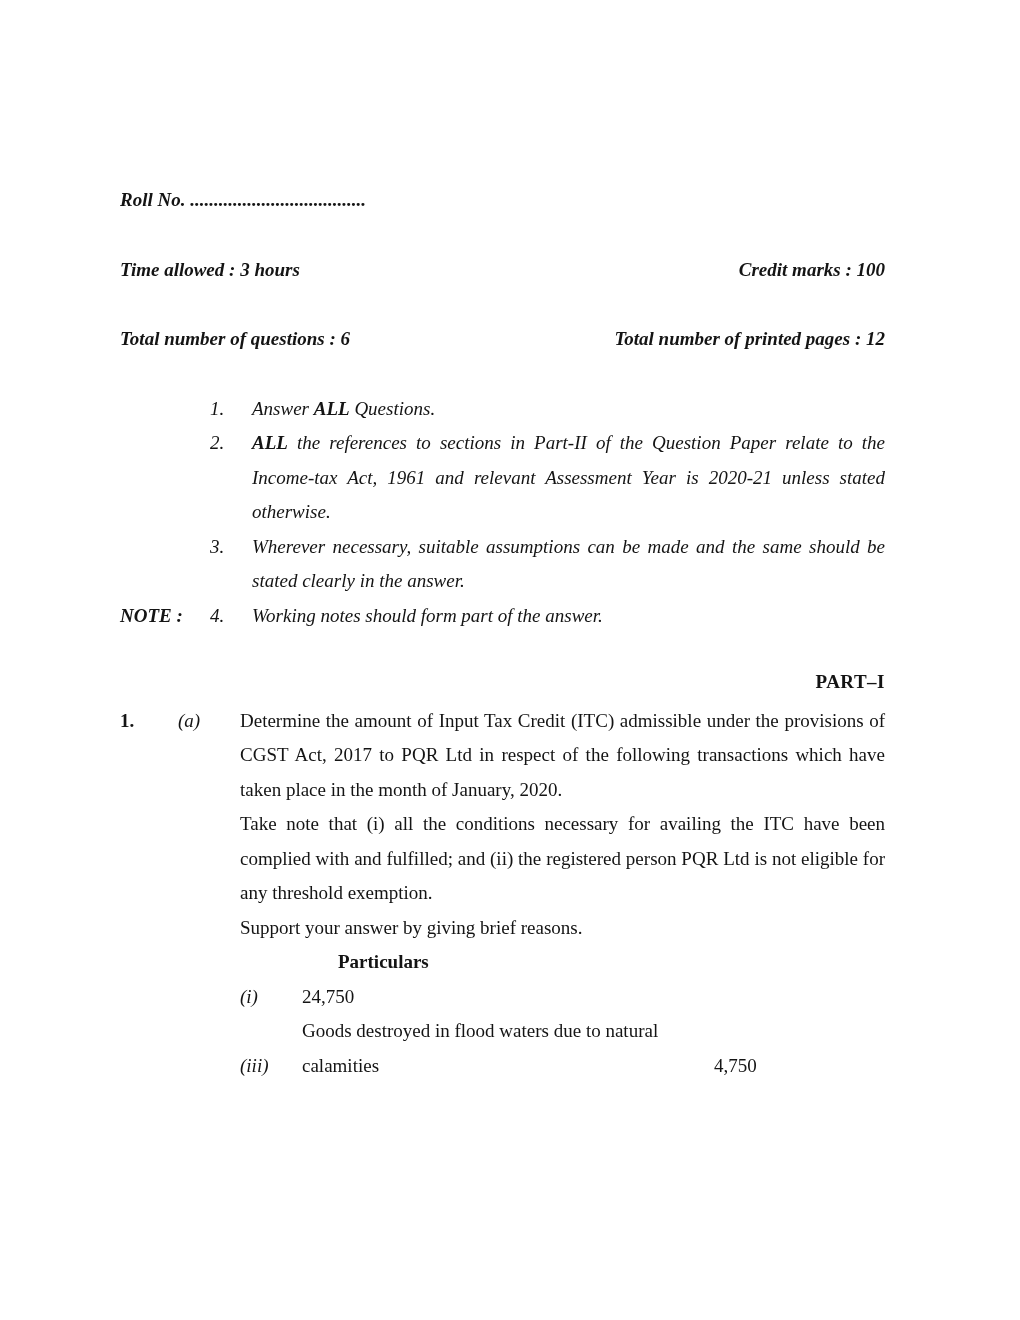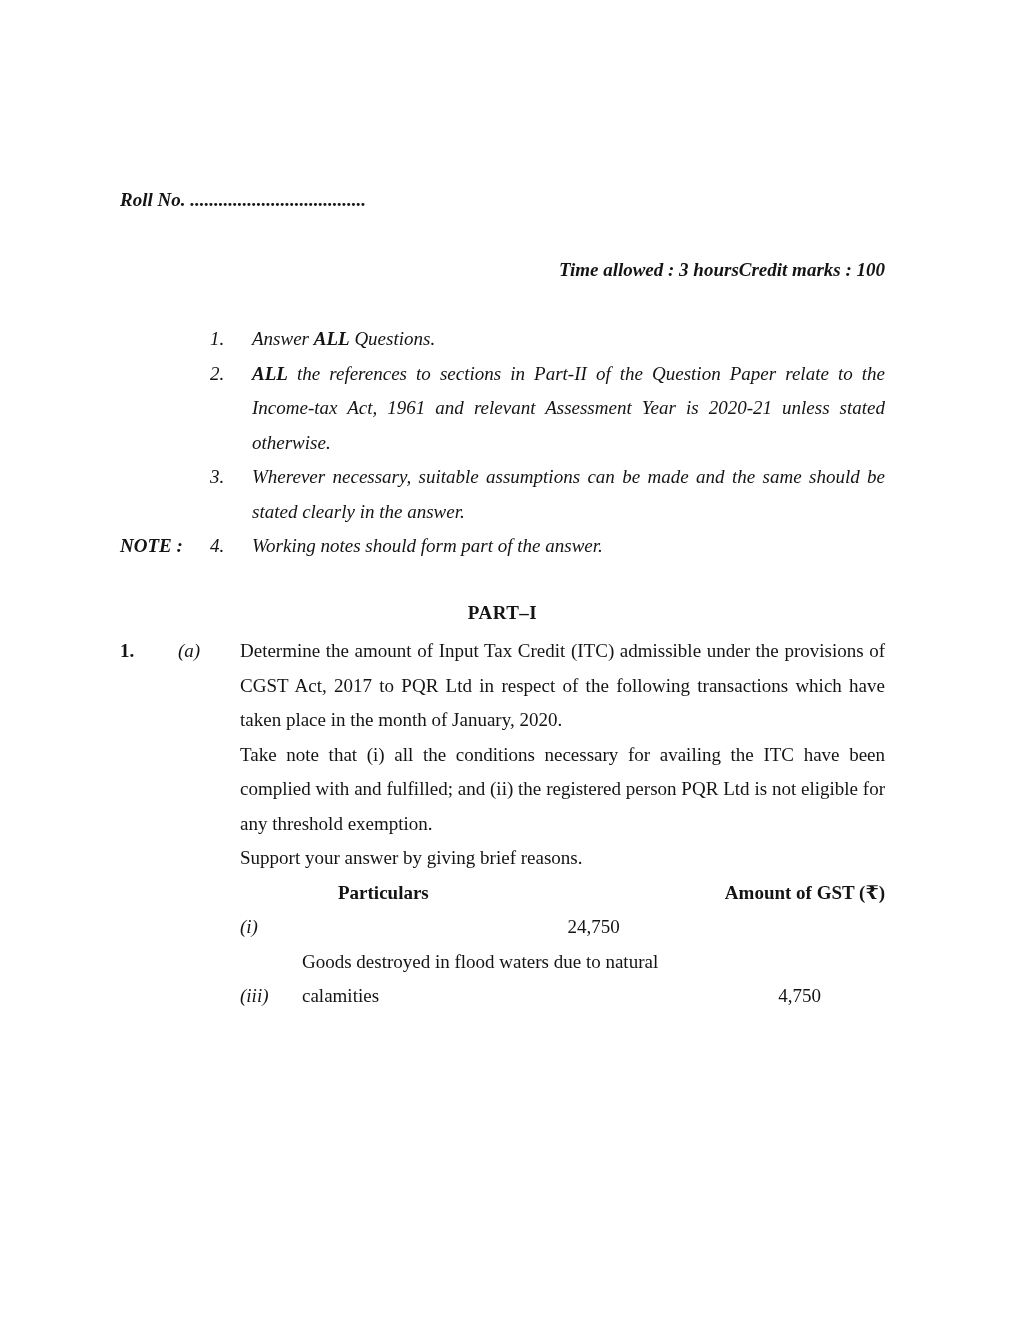--- a/index.html
+++ b/index.html
@@ -15,21 +15,21 @@
     padding: 183px 90px 0 120px;
     overflow: hidden;
     position: relative;
   }
   .roll-line {
     font-weight: bold;
     font-style: italic;
   }
   .meta-row {
     display: flex;
-    justify-content: flex-end;
+    justify-content: space-between;
     font-weight: bold;
     font-style: italic;
     margin-top: 35px;
   }
   .note-block {
     display: flex;
     margin-top: 35px;
     font-style: italic;
     align-items: flex-end;
   }
@@ -37,21 +37,21 @@
     font-weight: bold;
     width: 90px;
     flex: 0 0 90px;
   }
   .note-items { flex: 1; }
   .note-item { display: flex; }
   .note-num { width: 42px; flex: 0 0 42px; }
   .note-text { flex: 1; text-align: justify; }
   .note-strong { font-weight: bold; }
   .part-title {
-    text-align: center;
+    text-align: right;
     font-weight: bold;
     margin-top: 32px;
     letter-spacing: 0.5px;
   }
   .question {
     display: flex;
     margin-top: 4px;
   }
   .q-num { width: 58px; flex: 0 0 58px; font-weight: bold; }
   .q-sub { width: 62px; flex: 0 0 62px; font-style: italic; }
@@ -62,34 +62,38 @@
     font-weight: bold;
   }
   .tbl-head-particulars { margin-left: 98px; }
   .tbl-head-amount { margin-left: auto; }
   .t-row {
     display: flex;
     align-items: flex-end;
   }
   .t-num { width: 62px; flex: 0 0 62px; font-style: italic; }
   .t-part { width: 412px; flex: 0 0 412px; }
-  .t-amt { flex: 1; text-align: center; }
+  .t-amt { flex: 1; text-align: left; }
 </style>
 </head>
 <body>
 
 <div class="page">
 
   <div class="roll-line">Roll No. .....................................</div>
 
   <div class="meta-row">
     <span>Time allowed : 3 hours</span>
     <span>Credit marks : 100</span>
   </div>
 
+  <div class="meta-row">
+    <span>Total number of questions : 6</span>
+    <span>Total number of printed pages : 12</span>
+  </div>
 
   <div class="note-block">
     <div class="note-label">NOTE :</div>
     <div class="note-items">
 
       <div class="note-item">
         <span class="note-num">1.</span>
         <span class="note-text"><span>Answer </span><span class="note-strong">ALL</span><span> Questions.</span></span>
       </div>
 
@@ -117,21 +121,20 @@
     <span class="q-num">1.</span>
     <span class="q-sub">(a)</span>
     <div class="q-body">
 
       <div class="q-para">Determine the amount of Input Tax Credit (ITC) admissible under the provisions of CGST Act, 2017 to PQR Ltd in respect of the following transactions which have taken place in the month of January, 2020.</div>
       <div class="q-para">Take note that (i) all the conditions necessary for availing the ITC have been complied with and fulfilled; and (ii) the registered person PQR Ltd is not eligible for any threshold exemption.</div>
       <div class="q-para">Support your answer by giving brief reasons.</div>
 
       <div class="tbl-head">
         <span class="tbl-head-particulars">Particulars</span>
-        <span class="tbl-head-amount">Amount of GST (₹)</span>
       </div>
 
       <div class="t-row">
         <span class="t-num">(i)</span>
         <span class="t-amt">24,750</span>
       </div>
 
 
       <div class="t-row">
         <span class="t-num">(iii)</span>

